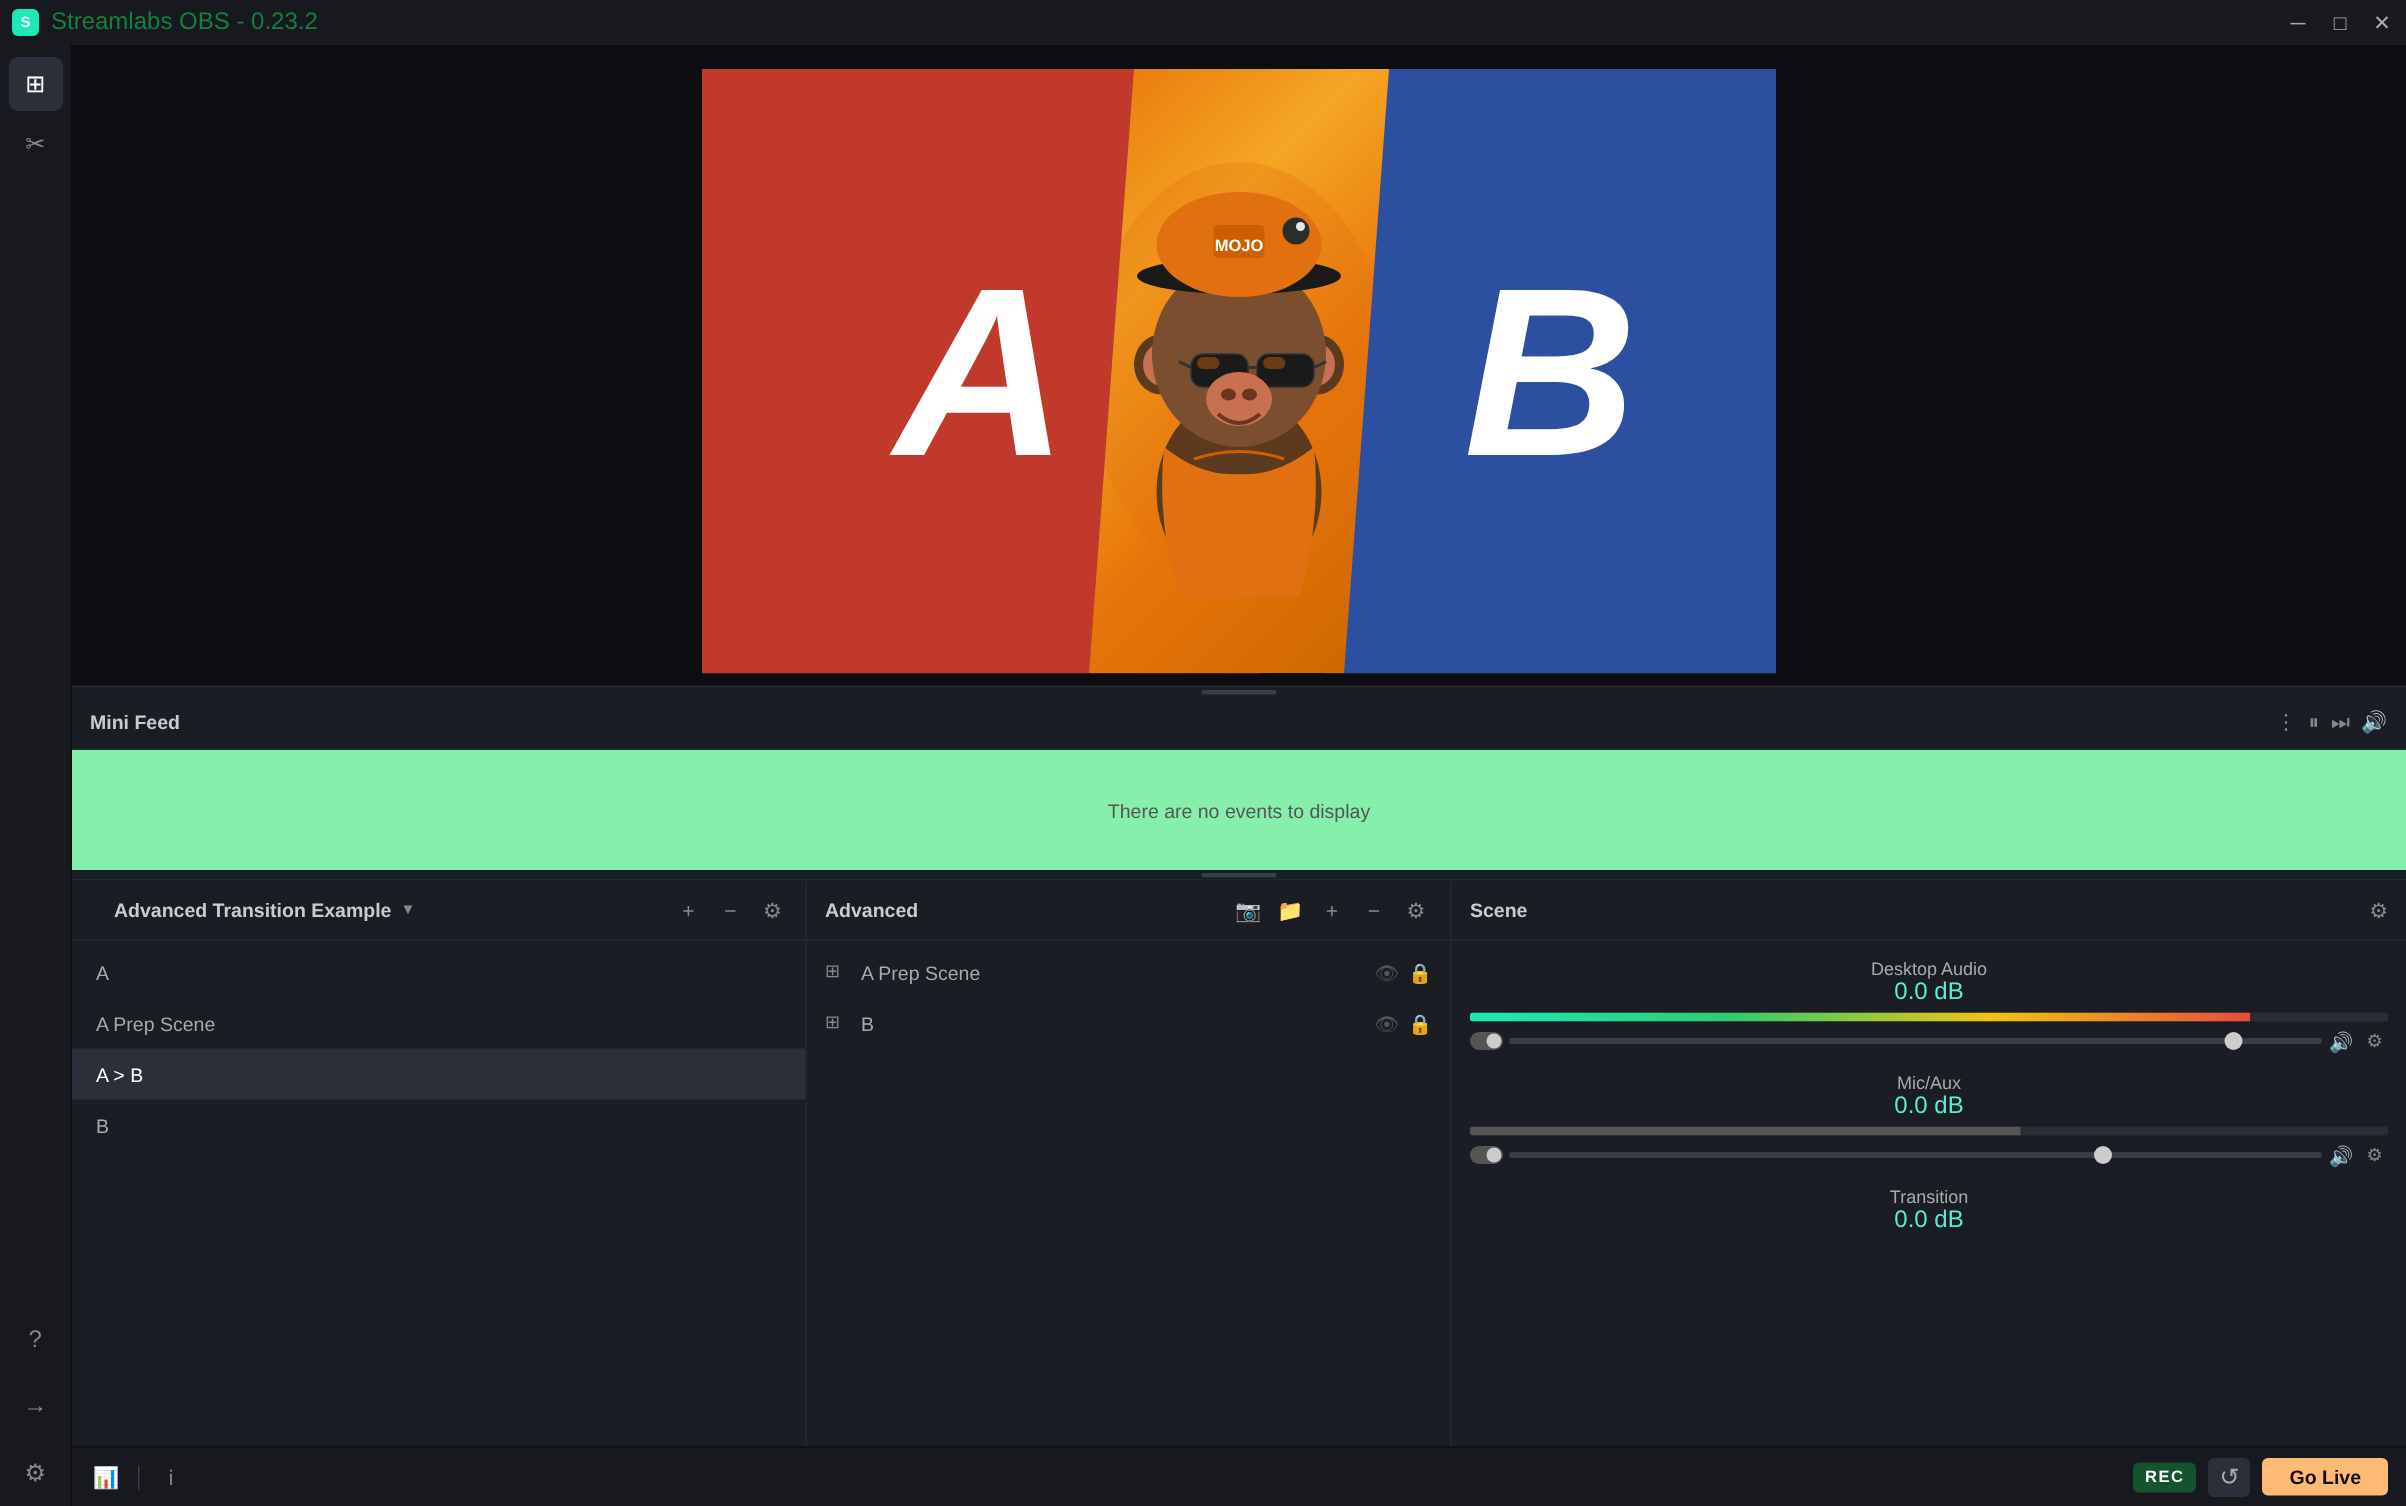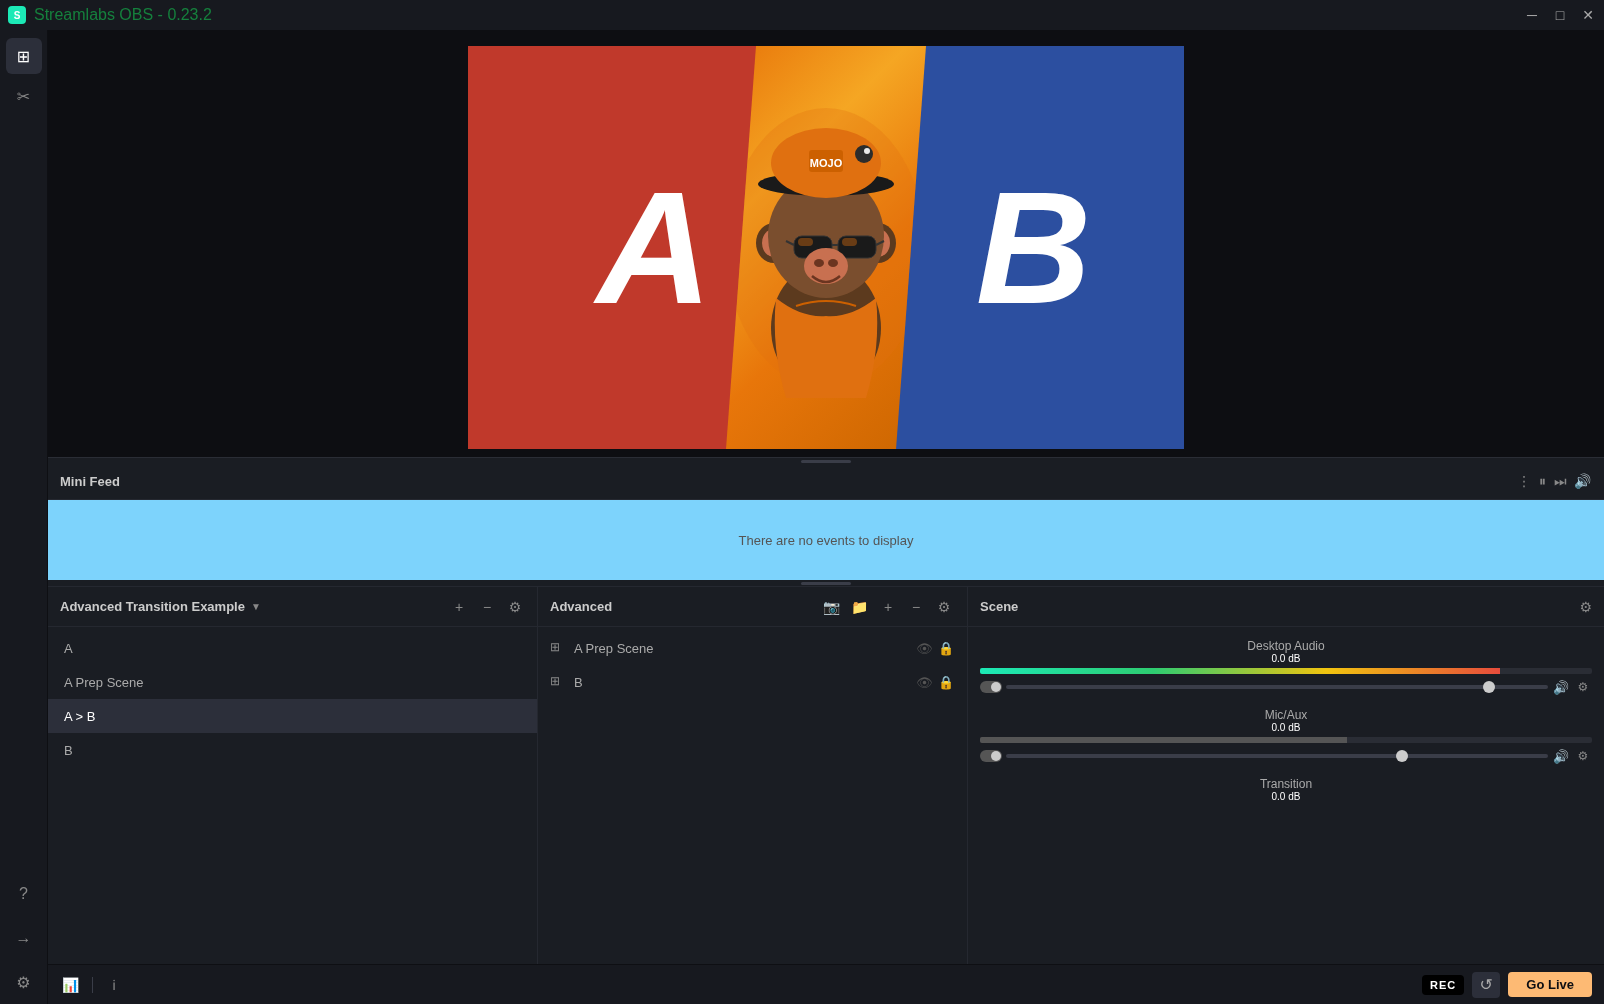--- a/index.html
+++ b/index.html
@@ -224,21 +224,21 @@
       color: #888;
       font-size: 14px;
       cursor: pointer;
     }
 
     #minifeed-content {
       height: 80px;
       display: flex;
       align-items: center;
       justify-content: center;
-      background: #7dd3fc;
+      background: #86efac;
     }
     #minifeed-empty {
       font-size: 13px;
       color: #555;
     }
 
     
     #resize-handle-2 {
       height: 6px;
       background: #1a1d23;
@@ -278,20 +278,21 @@
     }
     #scenes-title-area {
       display: flex;
       align-items: center;
       gap: 6px;
     }
     #scenes-title {
       font-size: 13px;
       color: #ccc;
       font-weight: 600;
+      margin-left: 16px;
     }
     #scenes-dropdown-arrow {
       color: #888;
       font-size: 10px;
       cursor: pointer;
     }
     #scenes-actions {
       display: flex;
       gap: 8px;
     }
@@ -435,22 +436,22 @@
       align-items: center;
       justify-content: space-between;
       margin-bottom: 4px;
       flex-direction: column;
     }
     .mixer-item-name {
       font-size: 12px;
       color: #aaa;
     }
     .mixer-item-db {
-      font-size: 10px;
-      color: #ffffff;
+      font-size: 16px;
+      color: #5eead4;
     }
     .mixer-meter {
       height: 6px;
       background: #2a2d35;
       border-radius: 2px;
       margin-bottom: 4px;
       overflow: hidden;
       position: relative;
     }
     .mixer-meter-fill-green {
@@ -547,21 +548,21 @@
       display: flex;
       align-items: center;
       justify-content: center;
     }
     #bottom-bar-right {
       display: flex;
       align-items: center;
       gap: 8px;
     }
     #rec-btn {
-      background: #000000;
+      background: #14532d;
       color: white;
       border: none;
       border-radius: 4px;
       padding: 4px 8px;
       font-size: 11px;
       font-weight: bold;
       cursor: pointer;
       letter-spacing: 1px;
     }
     #reset-btn {

